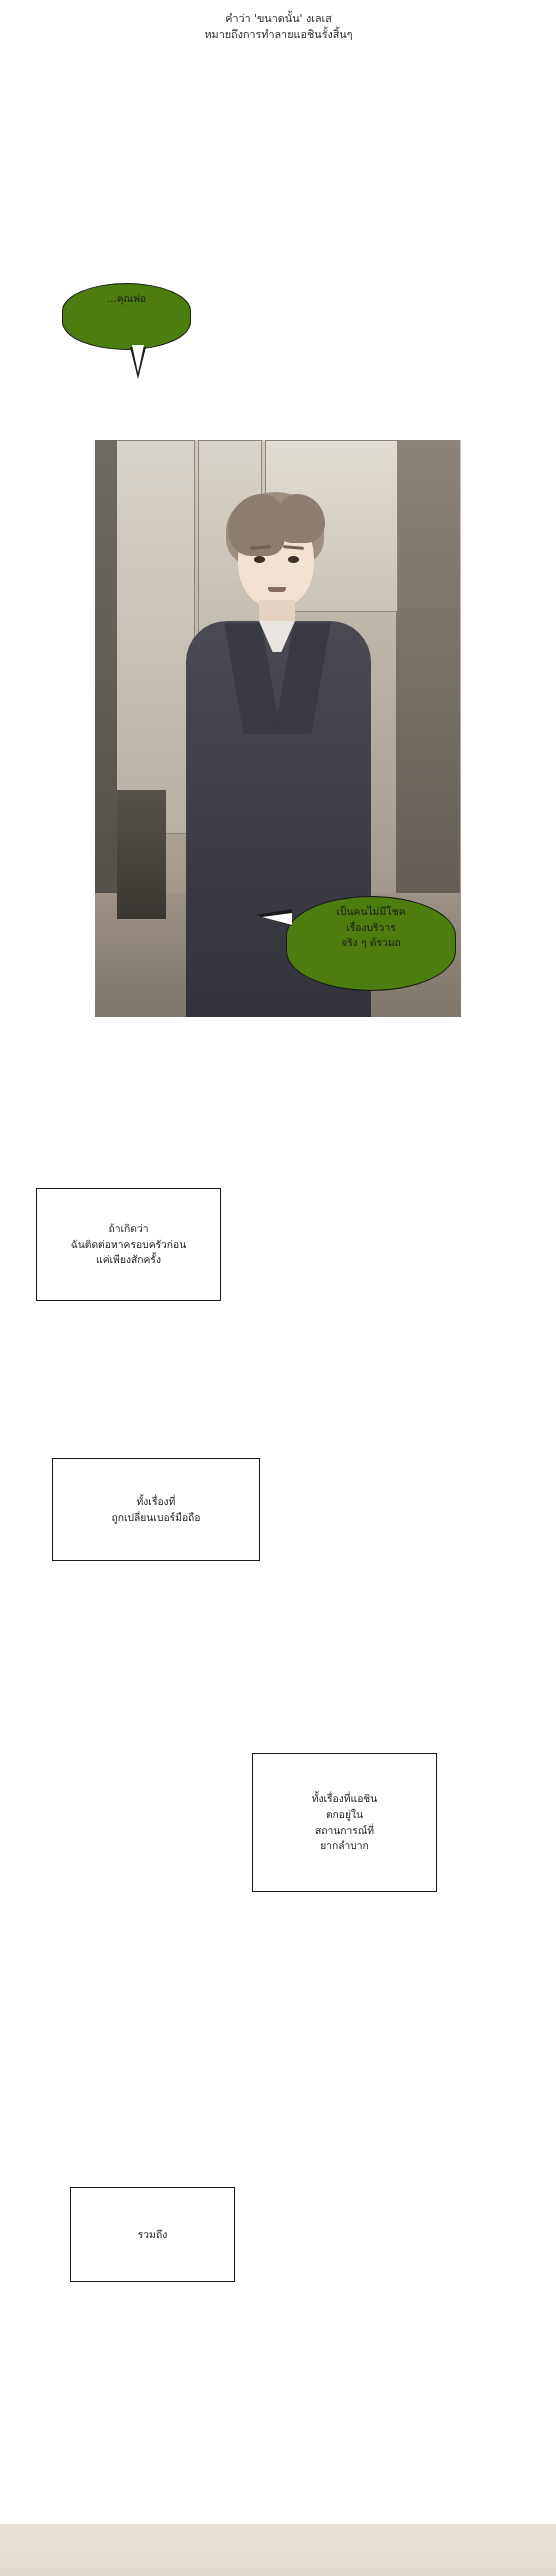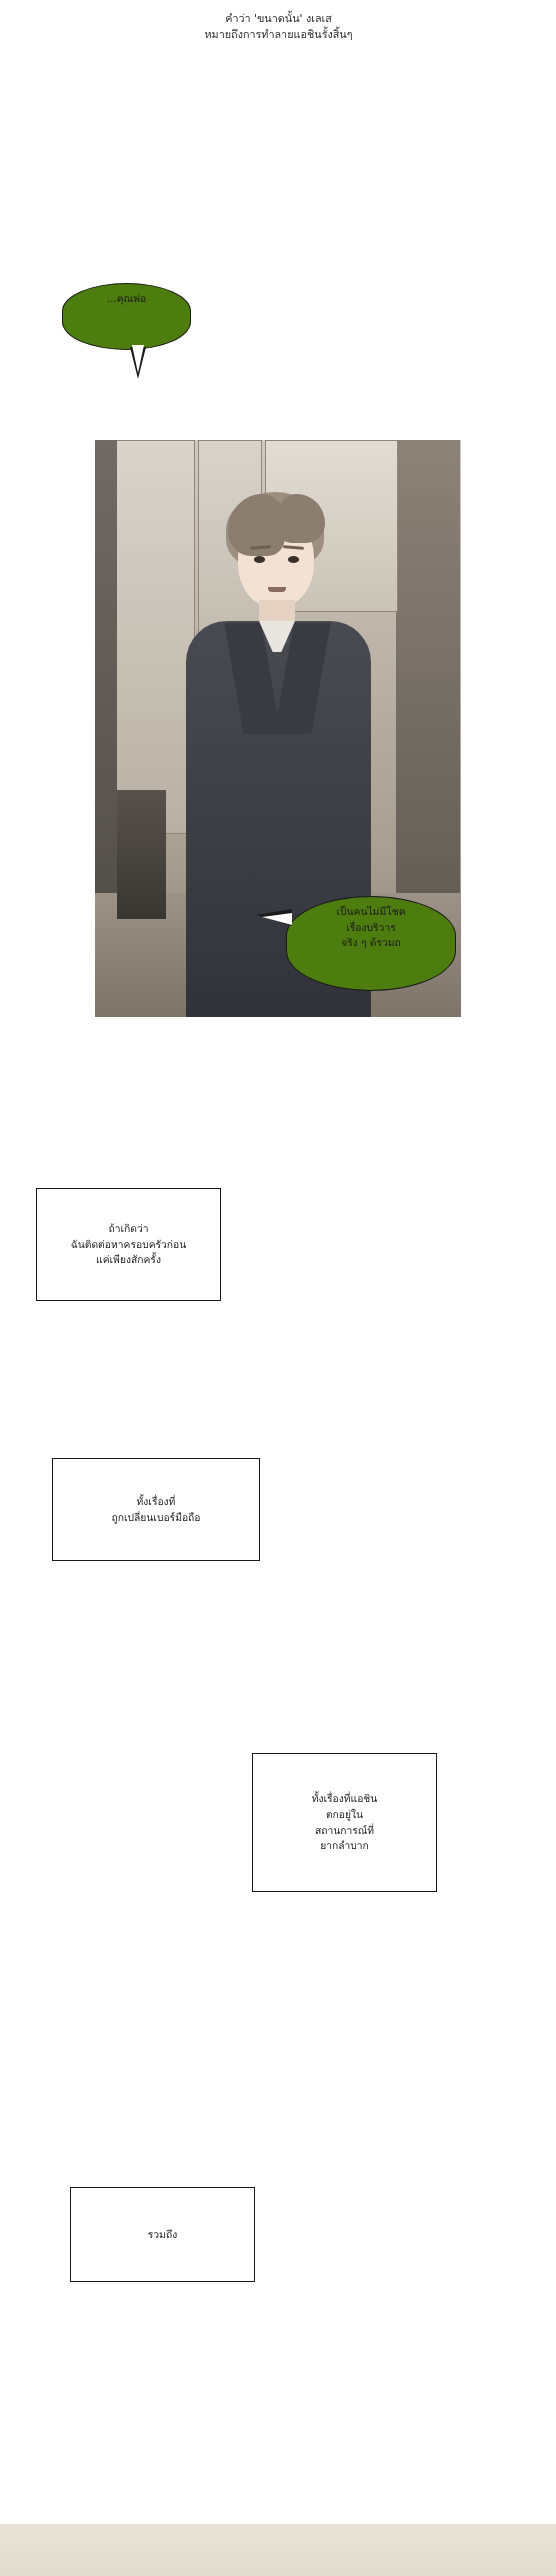--- a/index.html
+++ b/index.html
@@ -214,21 +214,21 @@
 ถูกเปลี่ยนเบอร์มือถือ</span>
   </div>
 
   <div class="box" style="left:252px; top:1705px; width:185px; height:139px;margin-top:48px;">
     <span>ทั้งเรื่องที่แอชิน
 ตกอยู่ใน
 สถานการณ์ที่
 ยากลำบาก</span>
   </div>
 
-  <div class="box" style="left:70px; top:2187px; width:185px; height:95px;">
+  <div class="box" style="left:70px; top:2187px; width:165px; height:95px;">
     <span>รวมถึง</span>
   </div>
 
   <div class="panel panel2" style="left:0px; top:2524px; width:556px; height:766px;">
 
     <div style="position:absolute; left:0; top:0; width:556px; height:155px; background:linear-gradient(180deg,#e8e2d7,#d5cdc0);"></div>
 
   </div>
 
 </div>

